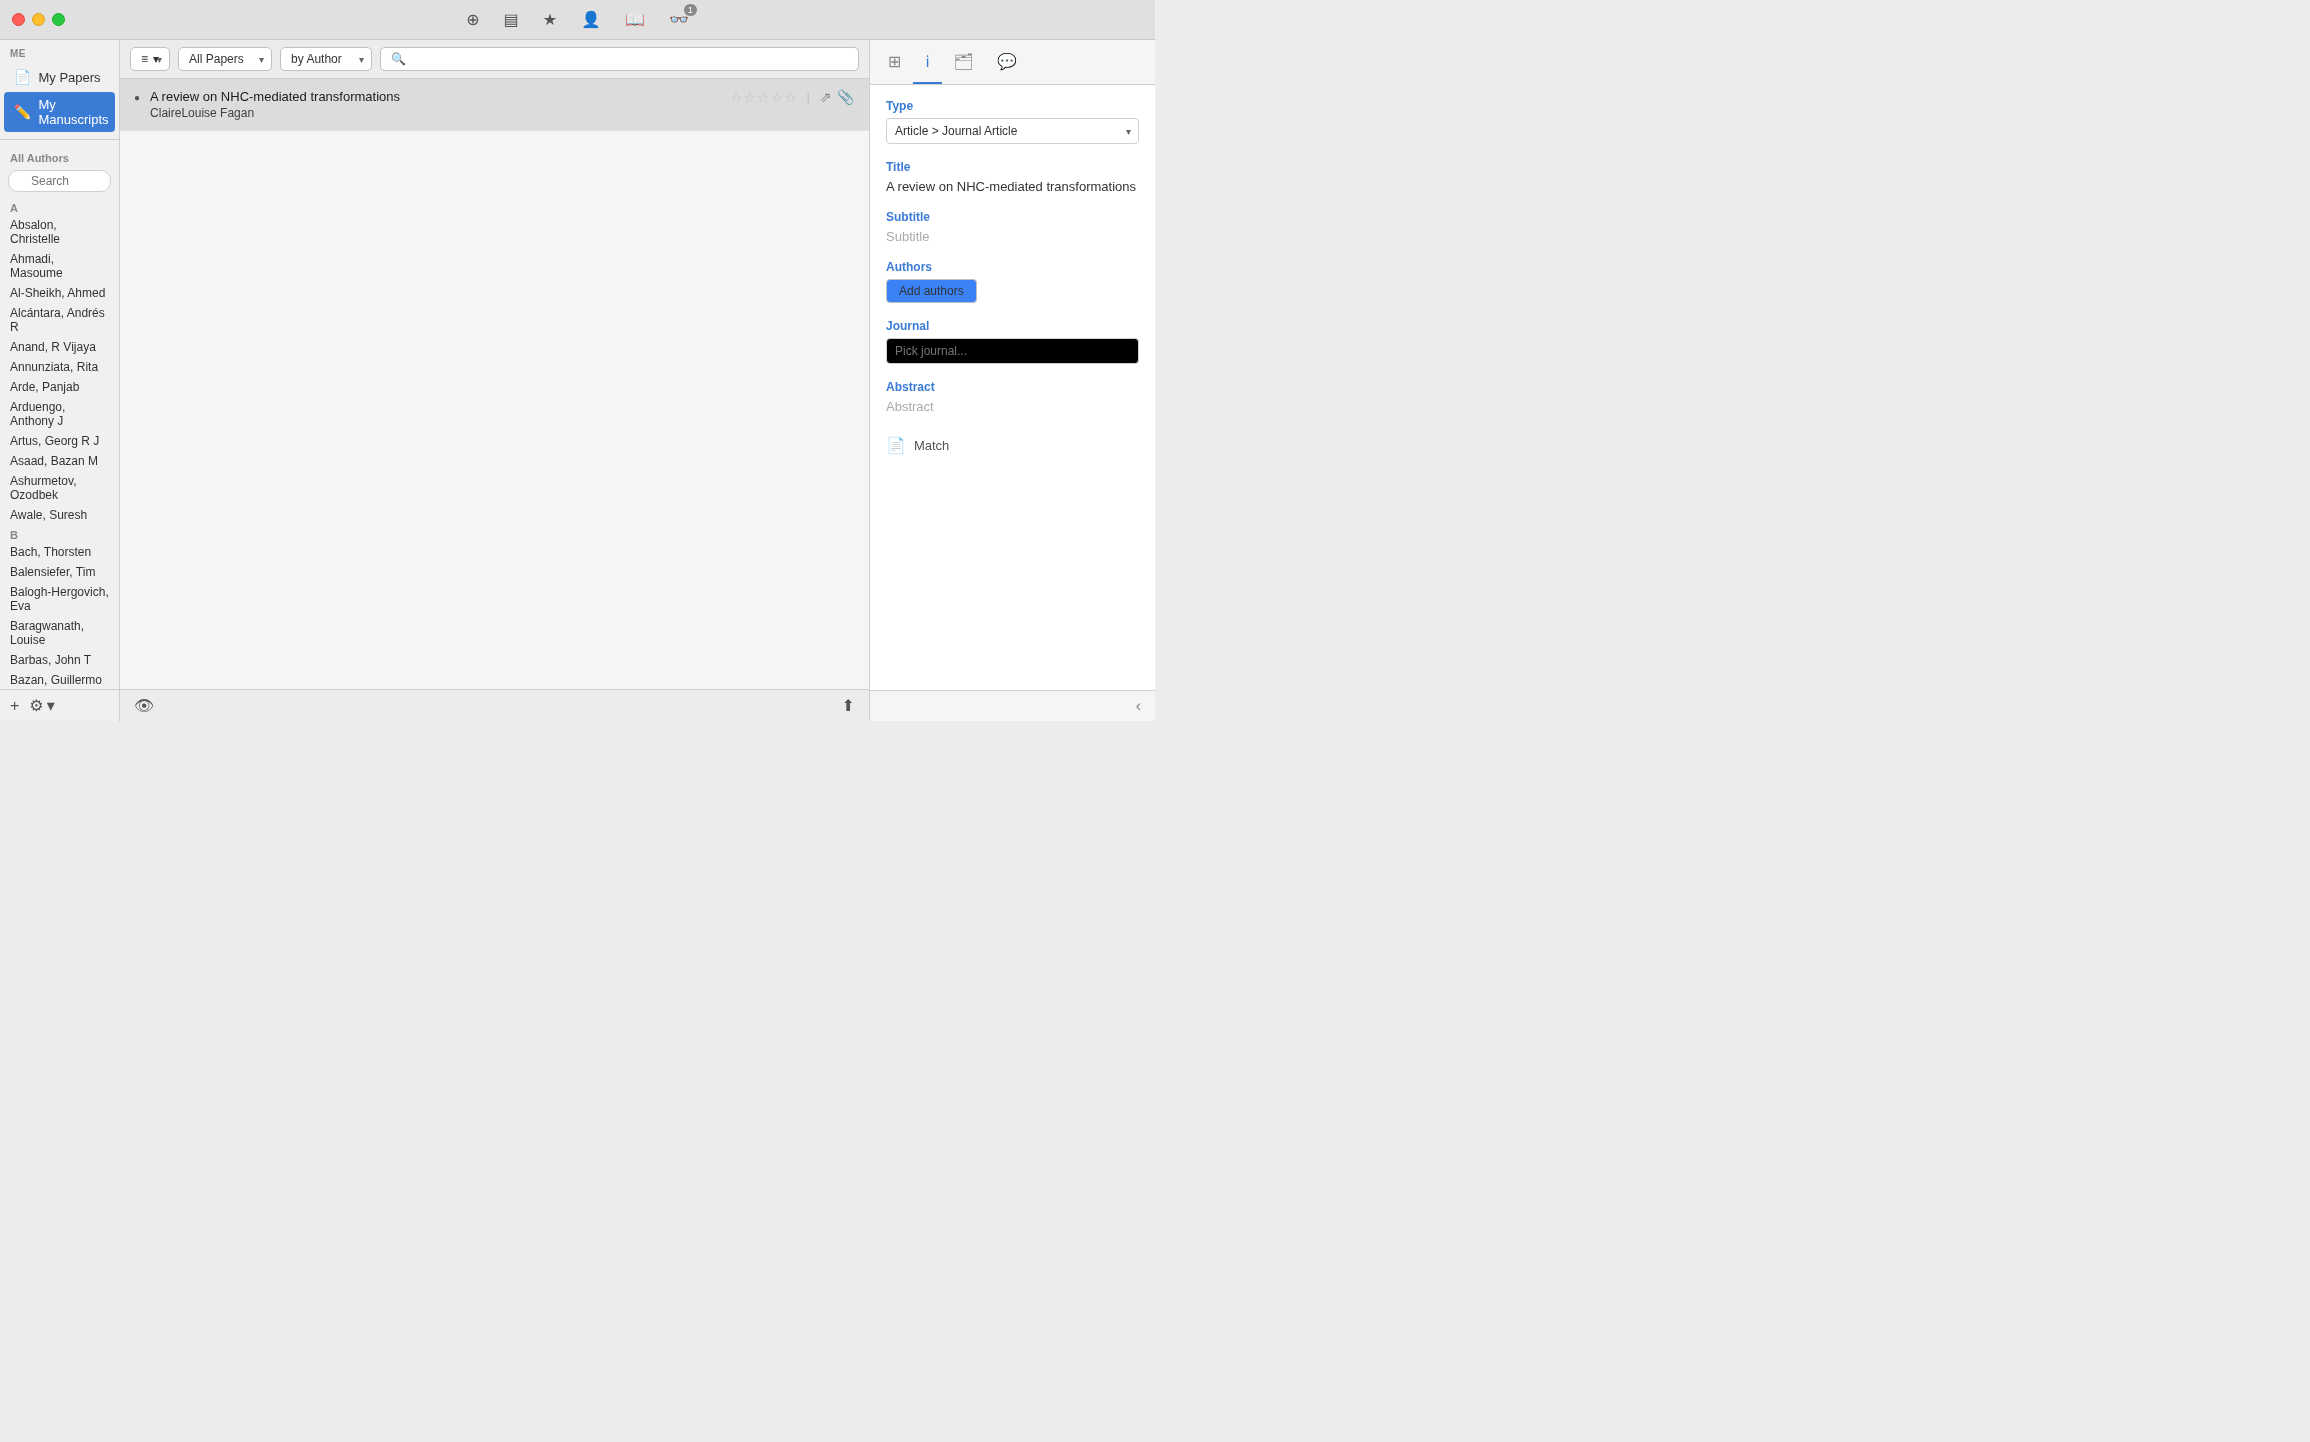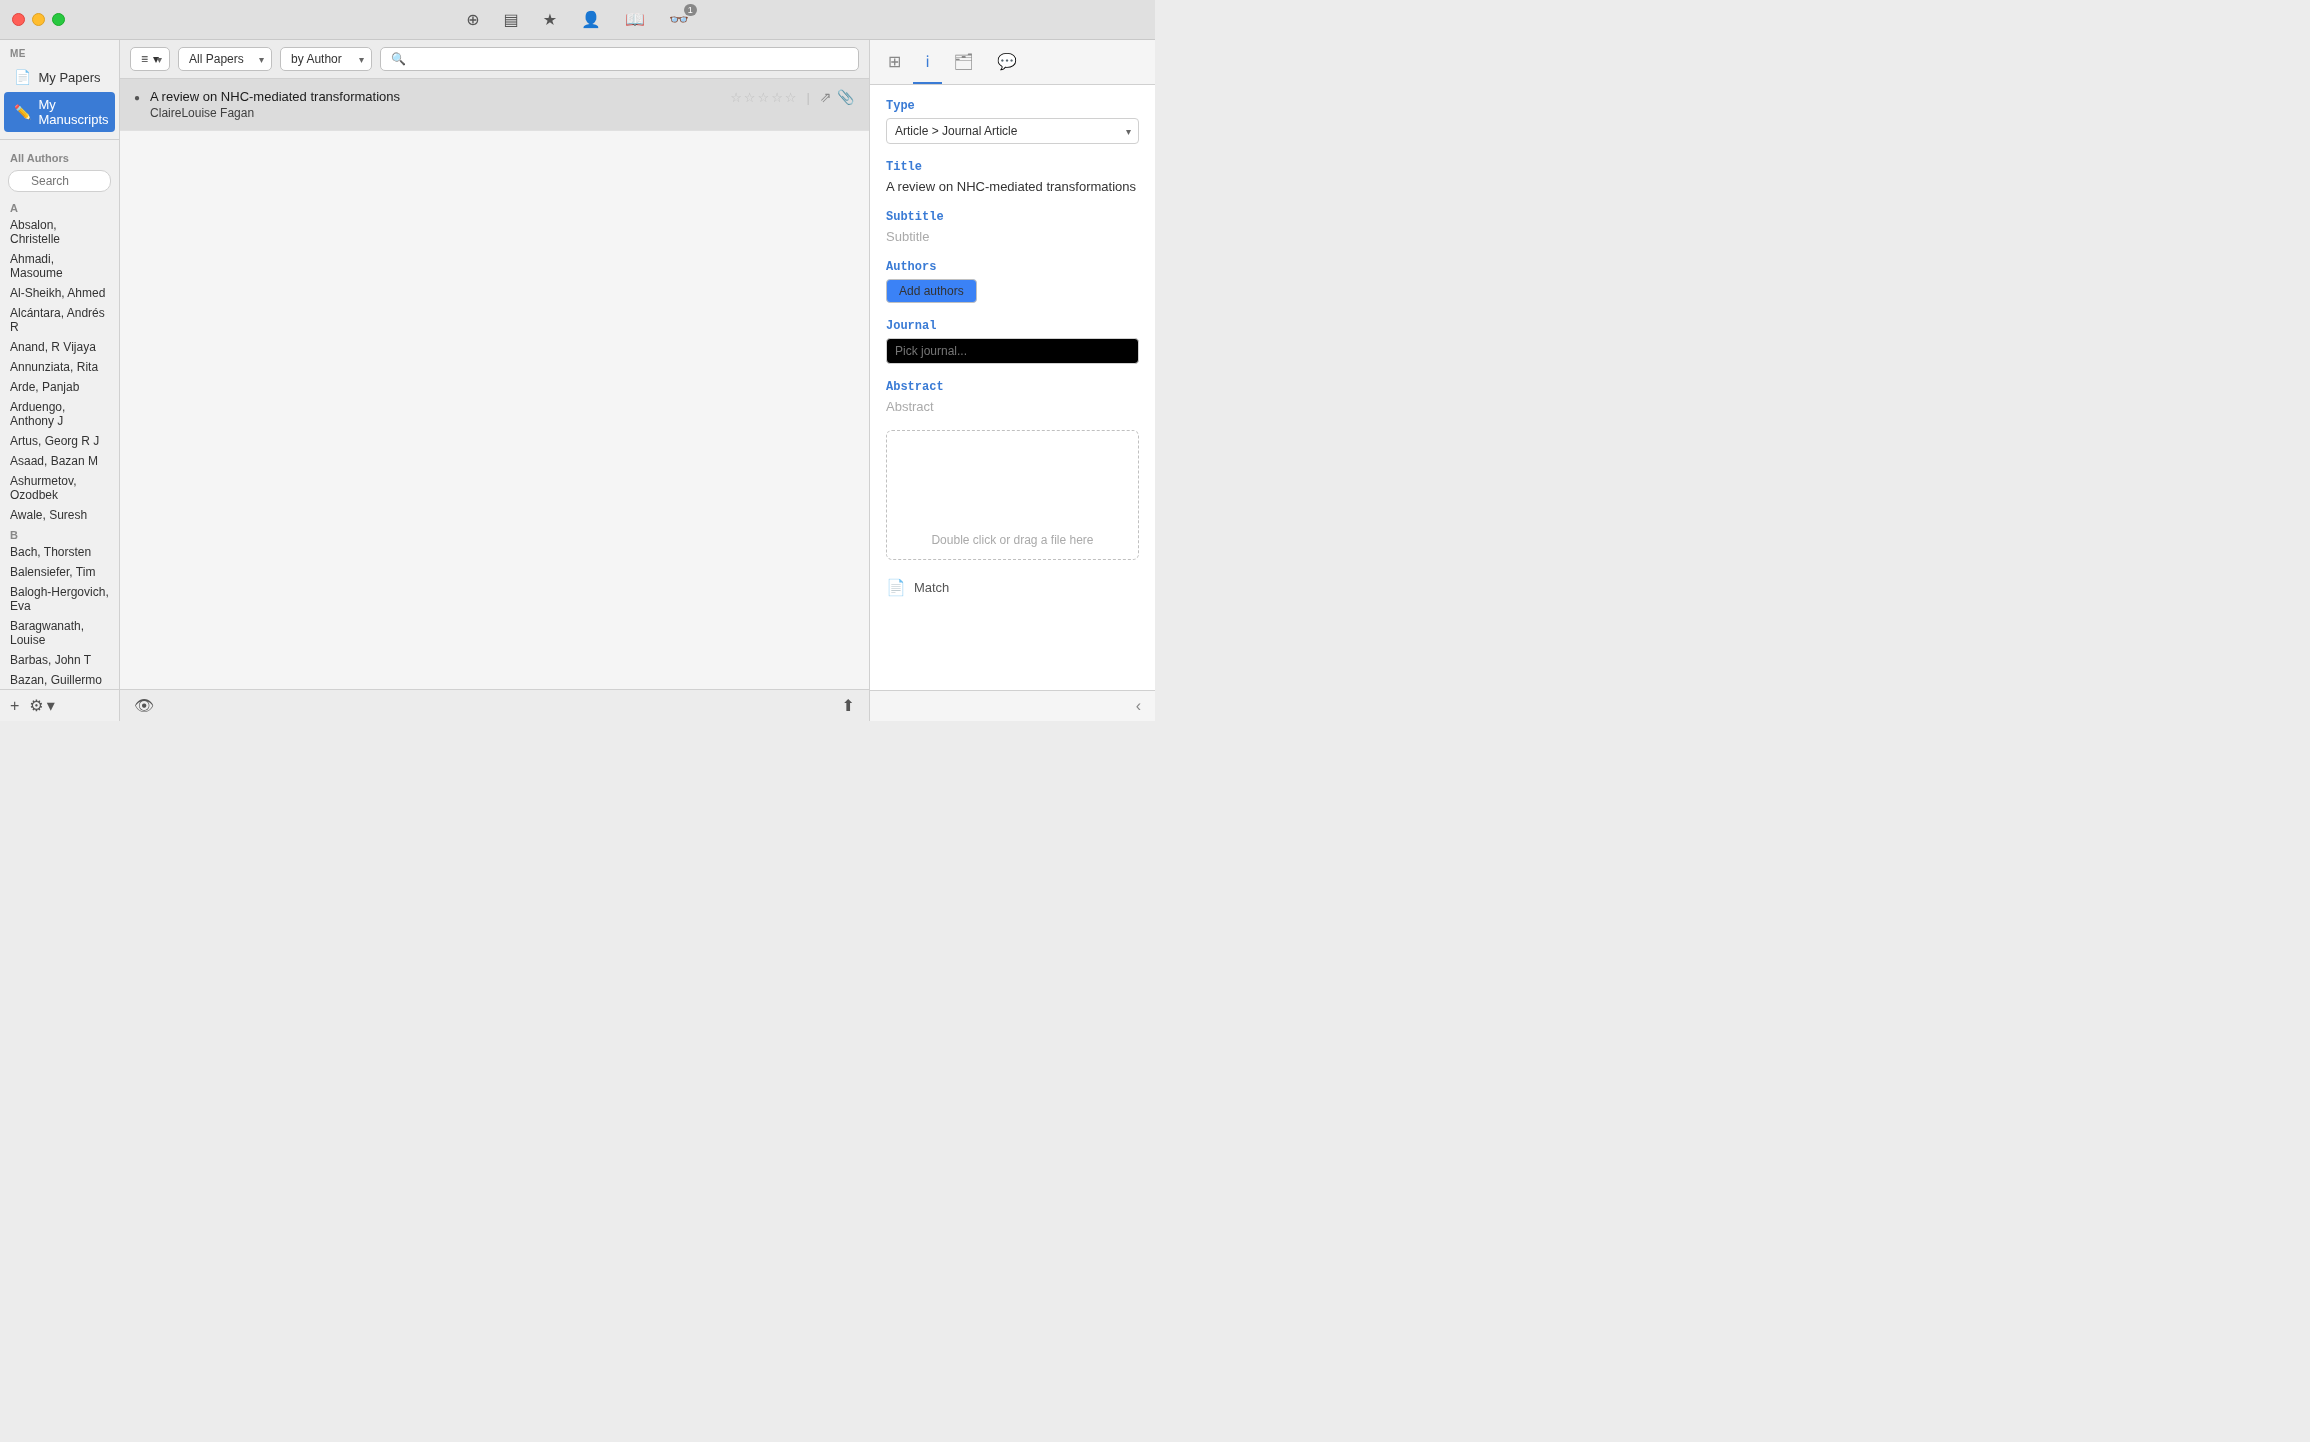--- a/index.html
+++ b/index.html
@@ -322,21 +322,20 @@
       overflow-y: auto;
       padding: 14px 16px;
     }
 
     .field-group { margin-bottom: 16px; }
     .field-label {
       font-size: 12px;
       color: #3a7bd5;
       font-weight: 600;
       margin-bottom: 5px;
-      font-family: Liberation Mono, monospace;
     }
     .field-value {
       font-size: 13px;
       color: #333;
     }
     .field-placeholder {
       font-size: 13px;
       color: #aaa;
     }
     .field-select {
@@ -576,23 +575,20 @@
       <div class="field-group">
         <div class="field-label">Journal</div>
         <input class="field-input" type="text" placeholder="Pick journal..." style="">
       </div>
 
       <div class="field-group">
         <div class="field-label">Abstract</div>
         <div class="field-placeholder">Abstract</div>
       </div>
 
-      <div class="drop-zone">
-        <span>Double click or drag a file here</span>
-      </div>
 
       <div class="match-row">
         <span class="match-icon">📄</span>
         <span>Match</span>
       </div>
     </div>
 
     <div class="right-bottom">
       <span class="right-bottom-btn">‹</span>
     </div>

